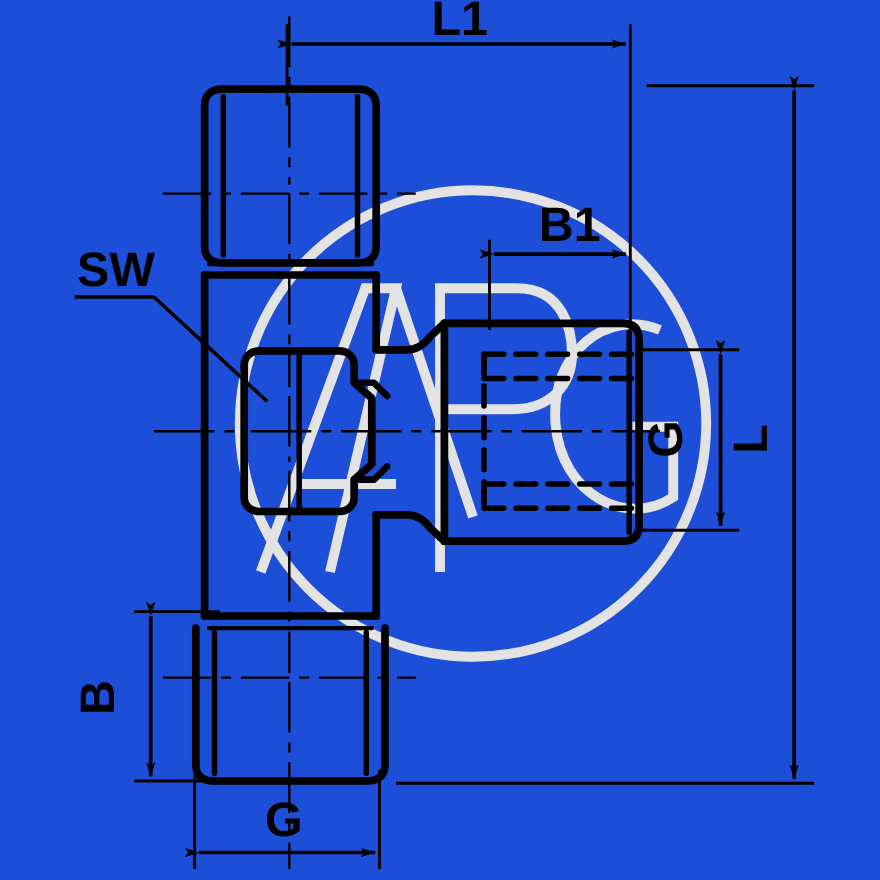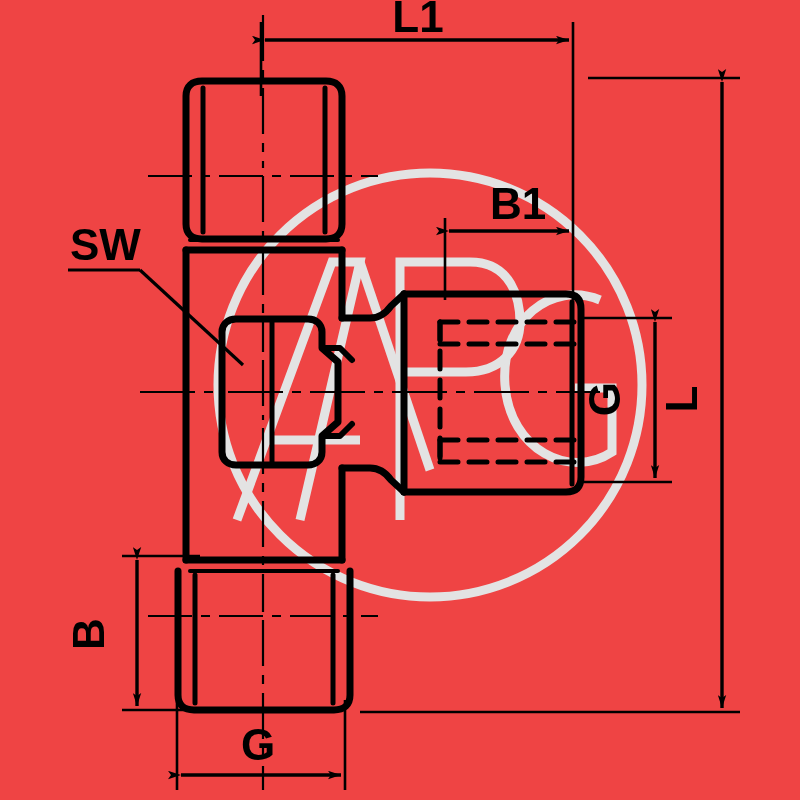--- a/index.html
+++ b/index.html
@@ -8,21 +8,21 @@
     padding: 0;
     background: #ffffff;
   }
   body {
     font-family: "Liberation Sans", sans-serif;
   }
   #drawing-root {
     position: relative;
     width: 800px;
     height: 800px;
-    background: #ef4444;
+    background: #1d4ed8;
     overflow: hidden;
   }
   #drawing-svg {
     display: block;
     width: 800px;
     height: 800px;
   }
   .dim-label {
     font-family: "Liberation Sans", sans-serif;
     font-size: 44px;

